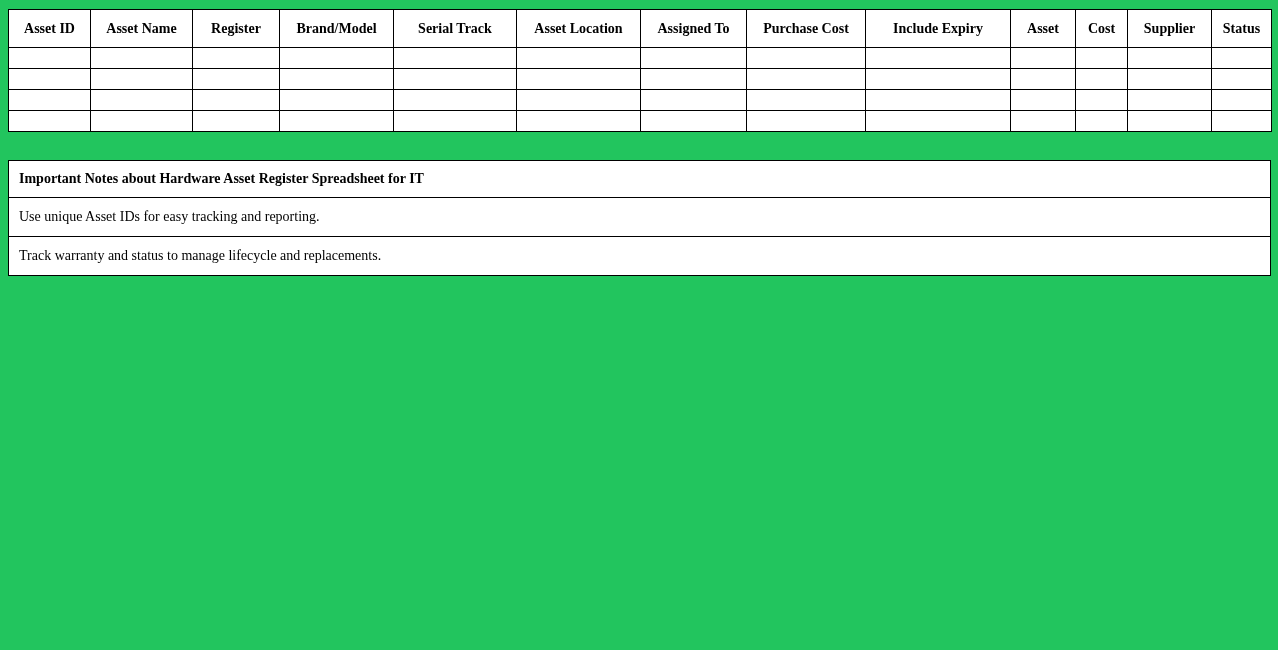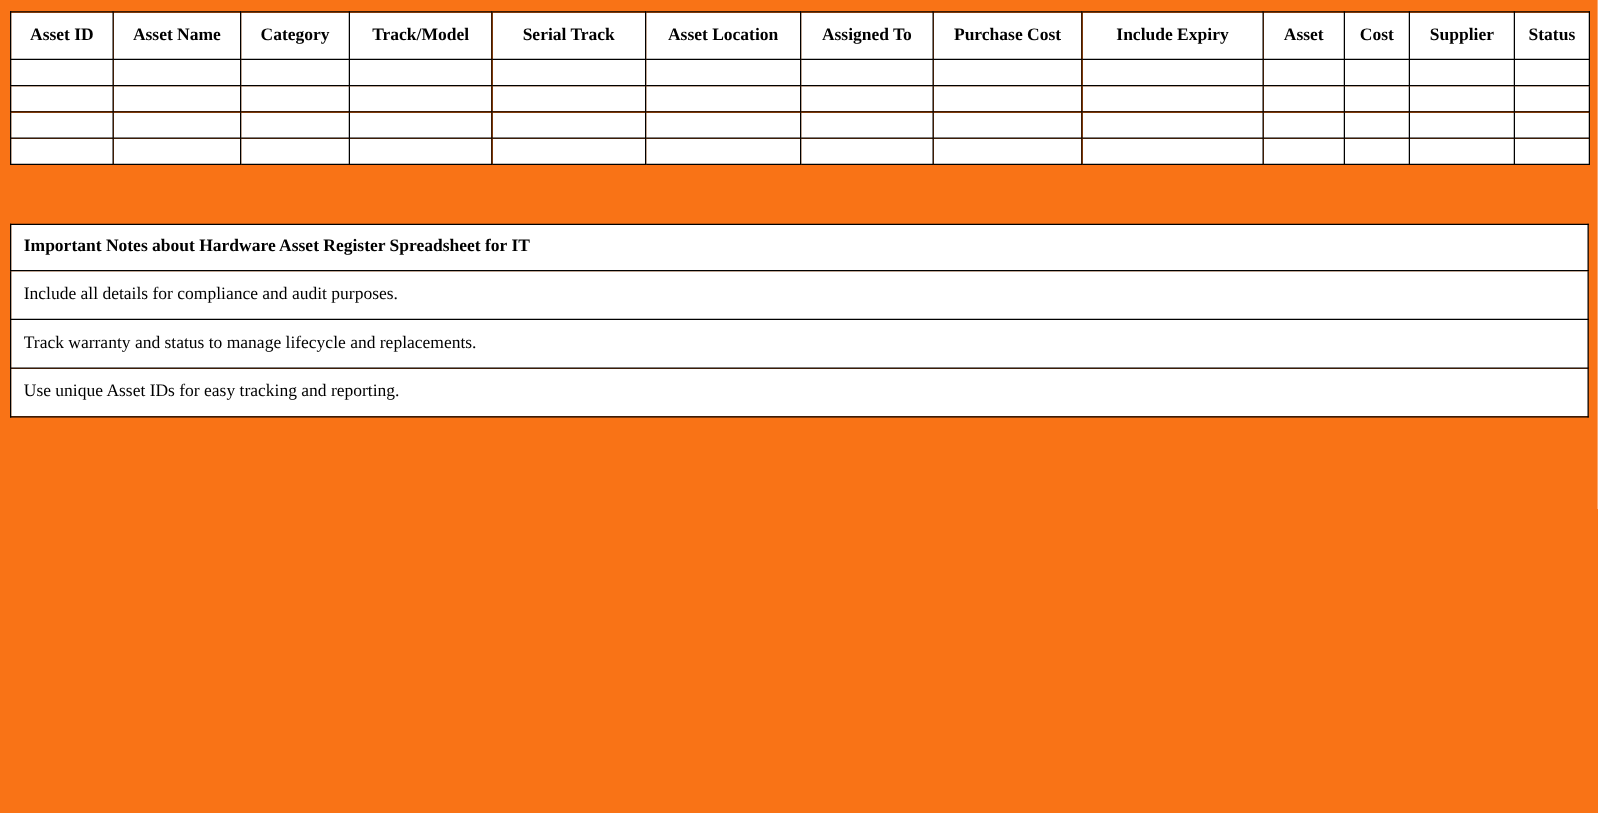--- a/index.html
+++ b/index.html
@@ -8,21 +8,21 @@
     padding: 0;
   }
   body {
     font-family: "Liberation Serif", "DejaVu Serif", serif;
     color: #000000;
     font-size: 14px;
   }
   .page {
     width: 1278px;
     height: 650px;
-    background: #f97316;
+    background: #22c55e;
     box-sizing: border-box;
     padding: 9px 8px 0 8px;
   }
   table {
     border-collapse: collapse;
     table-layout: fixed;
     width: 1263px;
   }
   td, th {
     border: 1px solid #000000;
@@ -40,21 +40,21 @@
     vertical-align: middle;
     padding: 0 2px;
   }
   .asset-table td { padding: 0 2px; }
   
   .c0{width:82px}.c1{width:102px}.c2{width:87px}.c3{width:114px}
   .c4{width:123px}.c5{width:124px}.c6{width:106px}.c7{width:119px}
   .c8{width:145px}.c9{width:65px}.c10{width:52px}.c11{width:84px}
   .c12{width:60px}
   
-  .notes-table { margin-top: 47px; }
+  .notes-table { margin-top: 28px; }
   .notes-table tr { height: 39px; }
   .notes-table tr.title-row { height: 37px; }
   .notes-table td {
     text-align: left;
     vertical-align: middle;
     padding: 0 10px;
     font-size: 14px;
   }
   .notes-table .title-row td { font-weight: bold; }
 </style>
@@ -76,22 +76,22 @@
       <col class="c8">
         <col class="c9">
         <col class="c10">
         <col class="c11">
       <col class="c12">
     </colgroup>
     <thead>
       <tr>
         <th>Asset ID</th>
         <th>Asset Name</th>
-        <th>Category</th>
-        <th>Track/Model</th>
+        <th>Register</th>
+        <th>Brand/Model</th>
         <th>Serial Track</th>
         <th>Asset Location</th>
         <th>Assigned To</th>
         <th>Purchase Cost</th>
         <th>Include Expiry</th>
         <th>Asset</th>
         <th>Cost</th>
         <th>Supplier</th>
         <th>Status</th>
       </tr>
@@ -160,24 +160,21 @@
         </tr>
       </tbody>
   </table>
 
   <table class="notes-table">
     <tbody>
       <tr class="title-row">
         <td>Important Notes about Hardware Asset Register Spreadsheet for IT</td>
       </tr>
       <tr>
-        <td>Include all details for compliance and audit purposes.</td>
+        <td>Use unique Asset IDs for easy tracking and reporting.</td>
       </tr>
       <tr>
         <td>Track warranty and status to manage lifecycle and replacements.</td>
-      </tr>
-      <tr>
-        <td>Use unique Asset IDs for easy tracking and reporting.</td>
       </tr>
     </tbody>
   </table>
 
 </div>
 
 </body></html>

